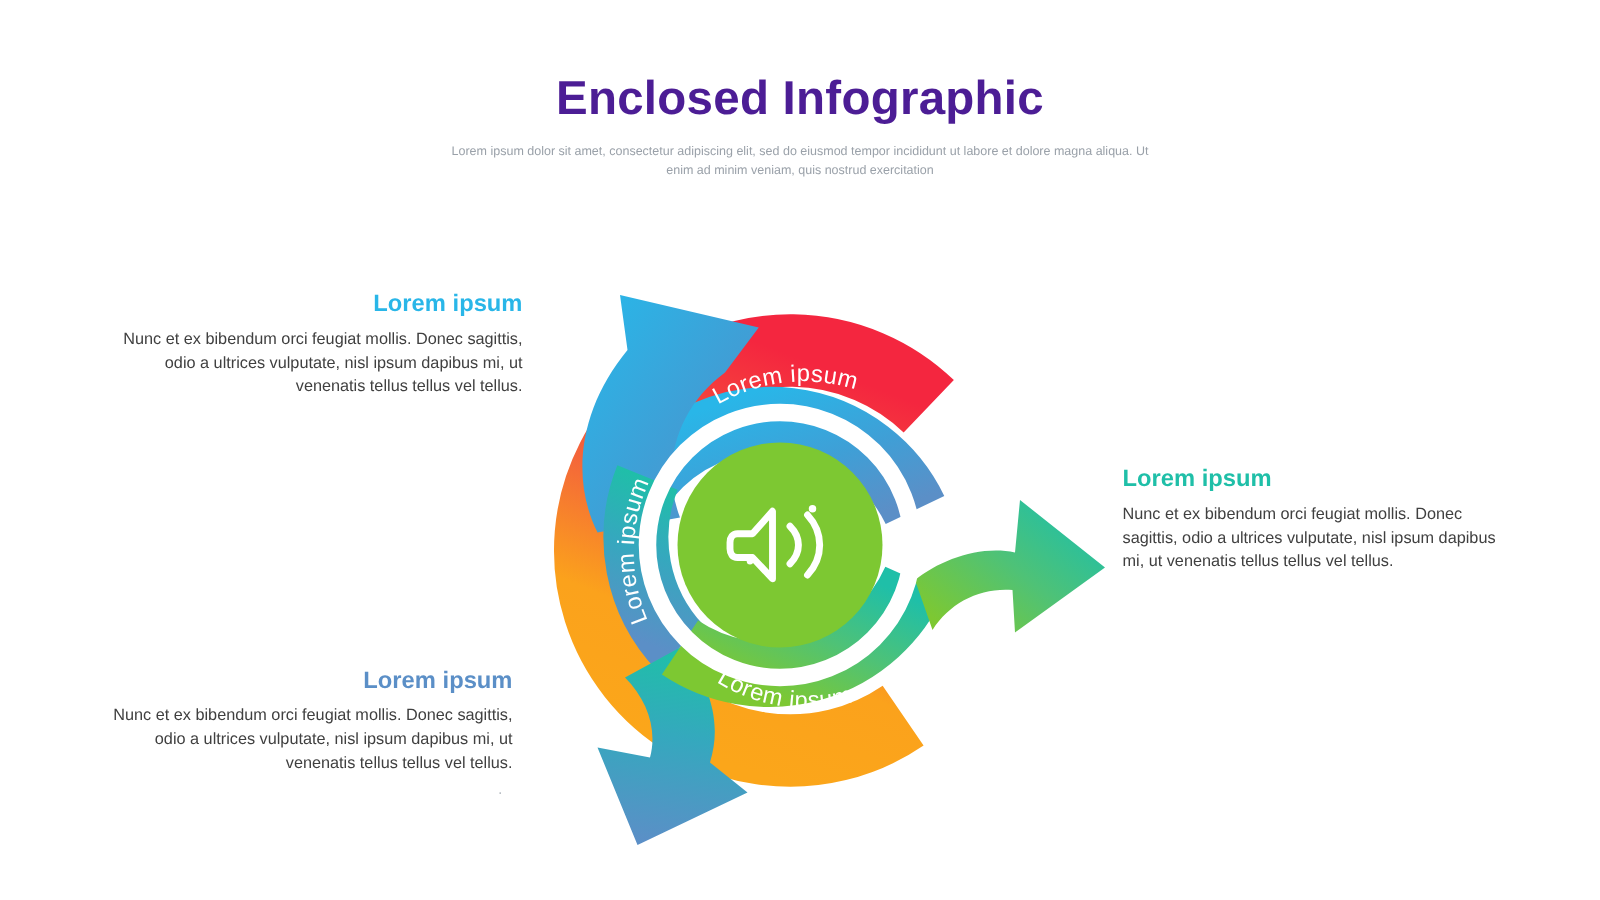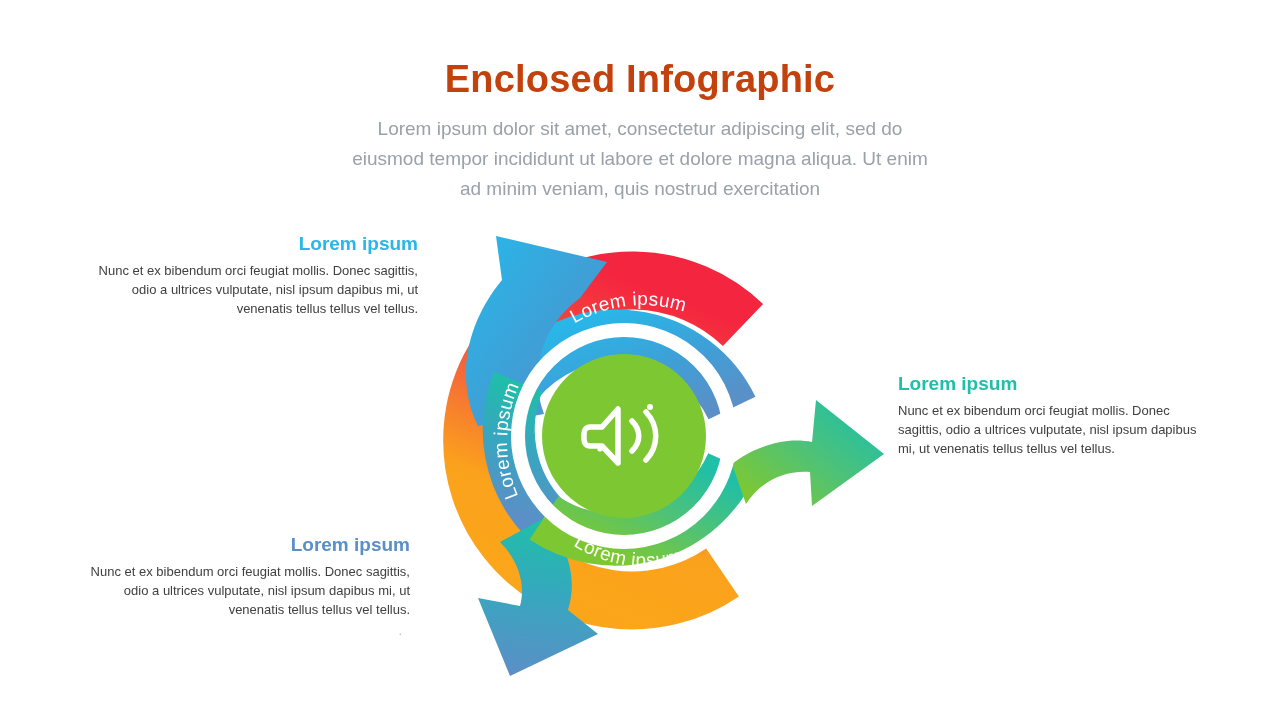--- a/index.html
+++ b/index.html
@@ -25,29 +25,29 @@
     position: absolute;
     top: 58px;
     left: 0;
     width: 1280px;
     text-align: center;
   }
 
   #title {
     font-size: 38px;
     font-weight: bold;
-    color: #c2410c;
+    color: #4c1d95;
     letter-spacing: 0.2px;
     line-height: 1.15;
   }
 
   #subtitle {
     margin: 12px auto 0;
     width: 580px;
-    font-size: 19px;
+    font-size: 10px;
     line-height: 1.58;
     color: #9aa1a9;
   }
 
   
   .callout { position: absolute; }
 
   .callout-heading {
     font-size: 19px;
     font-weight: bold;

